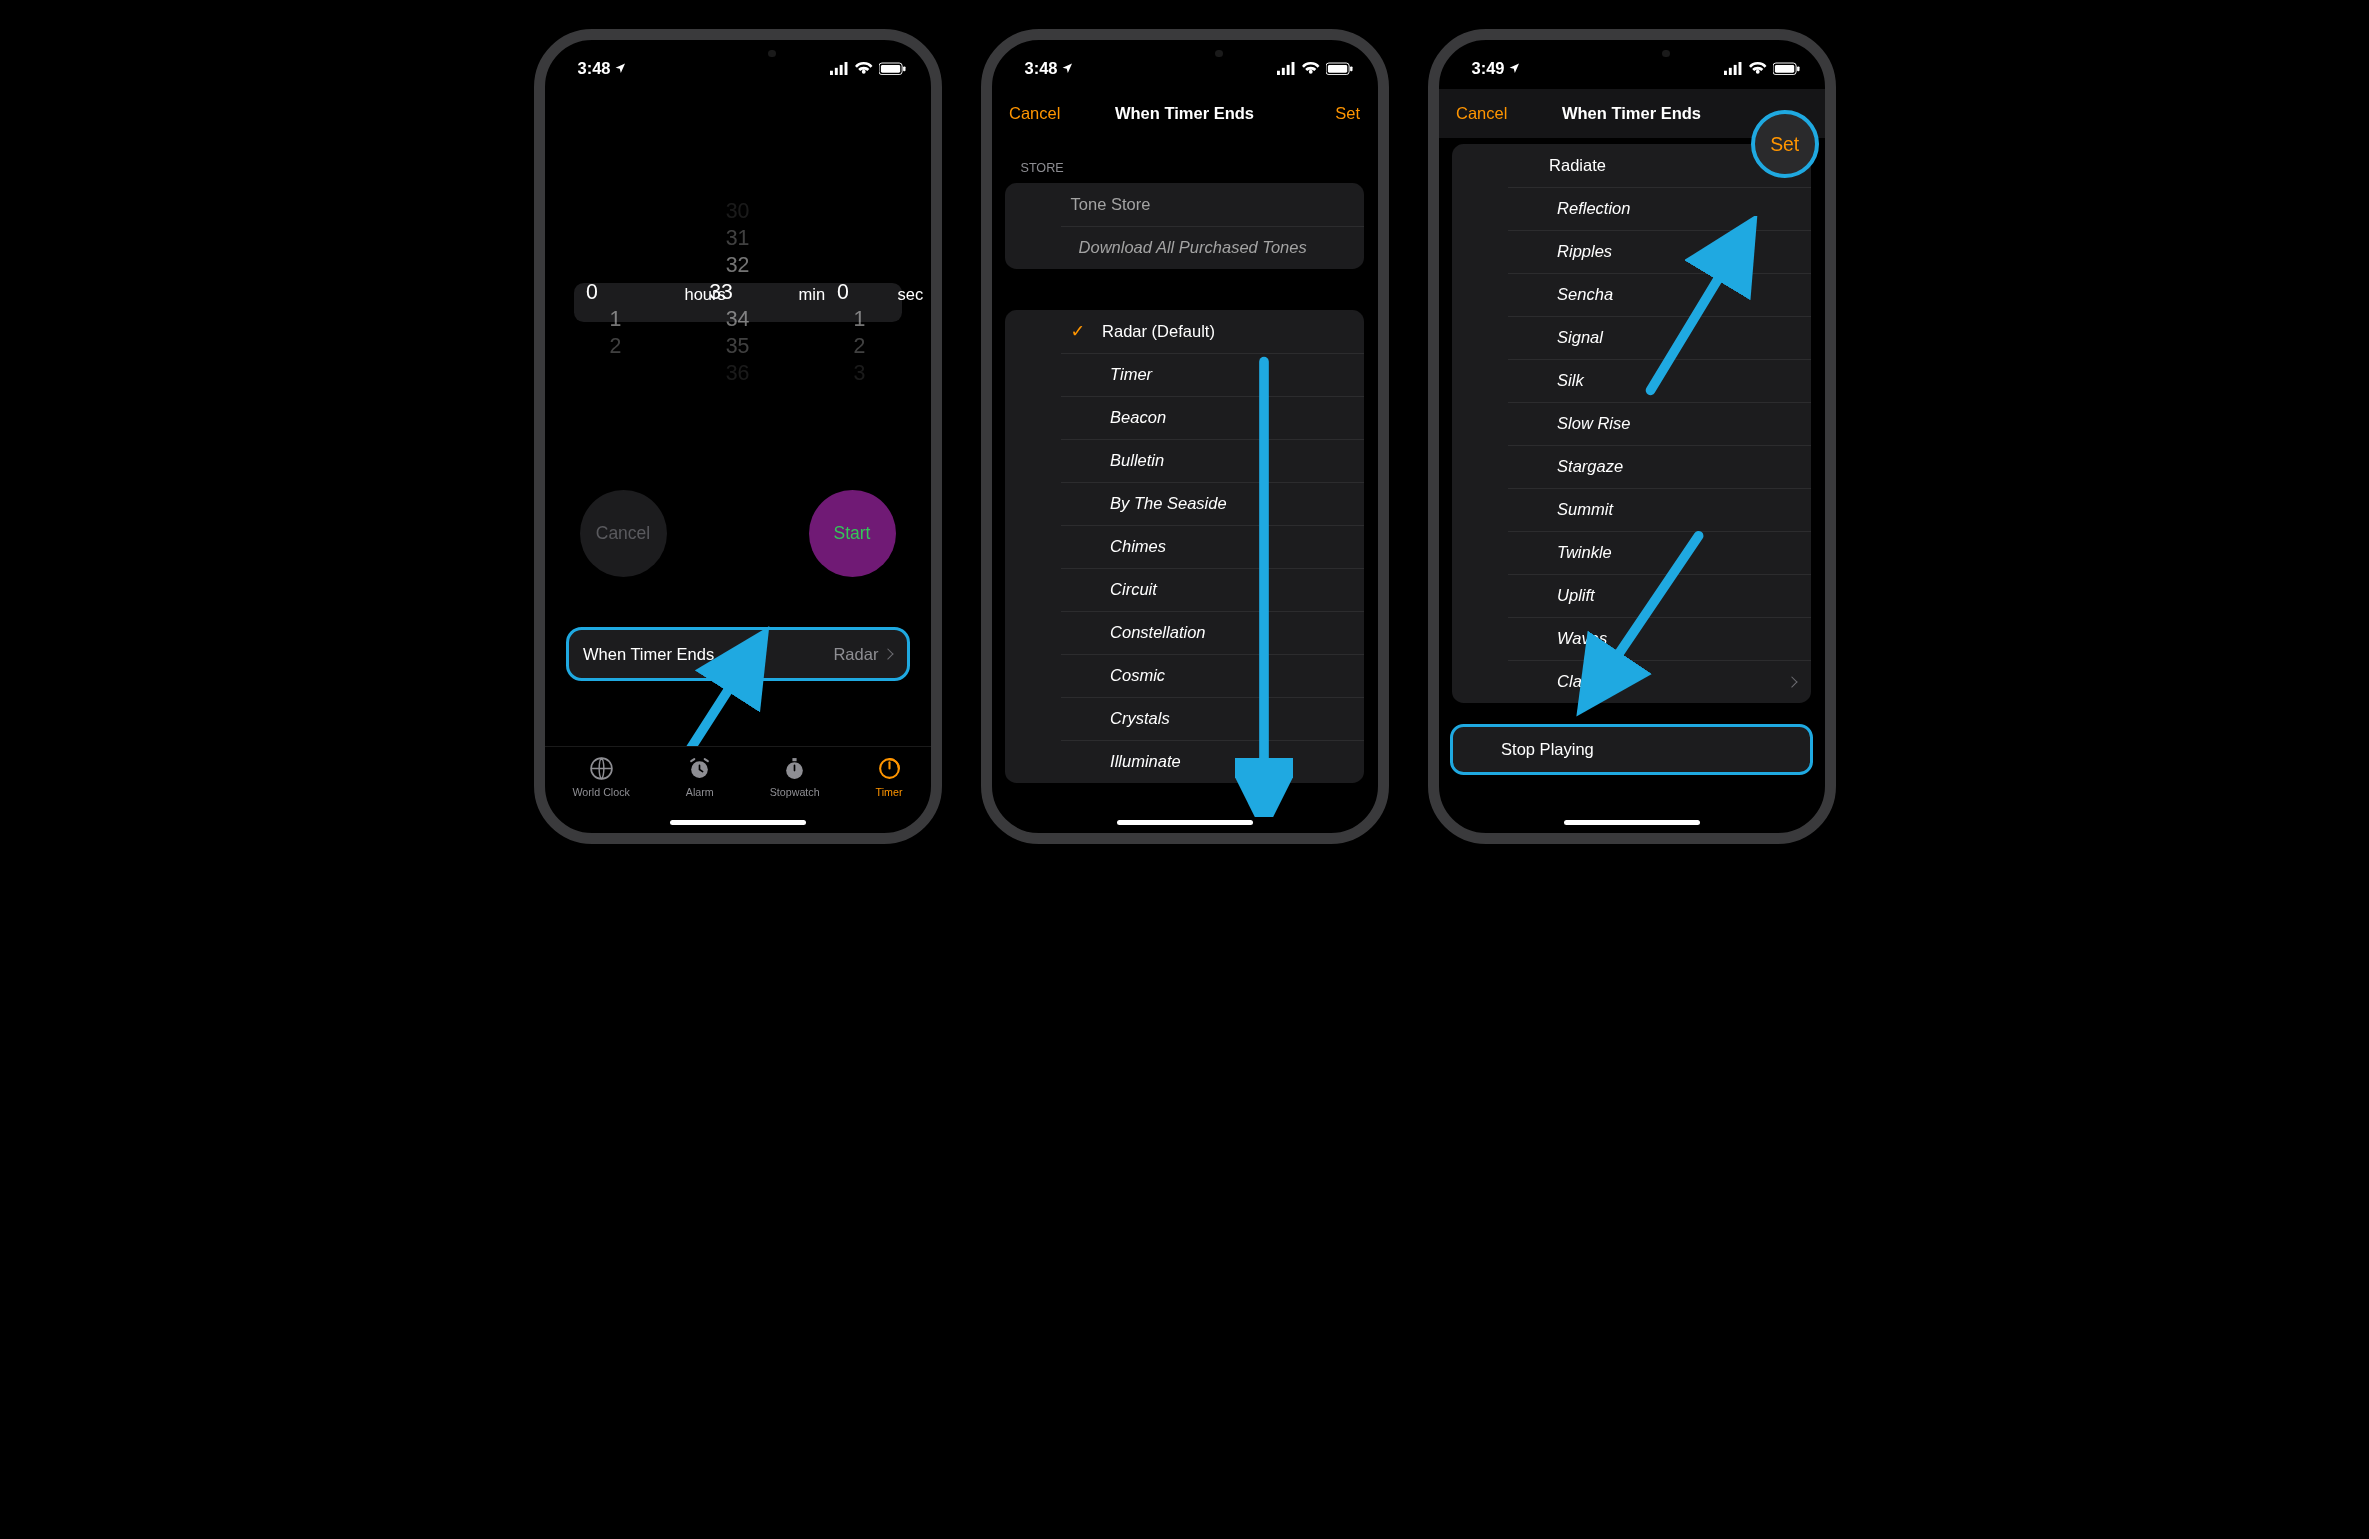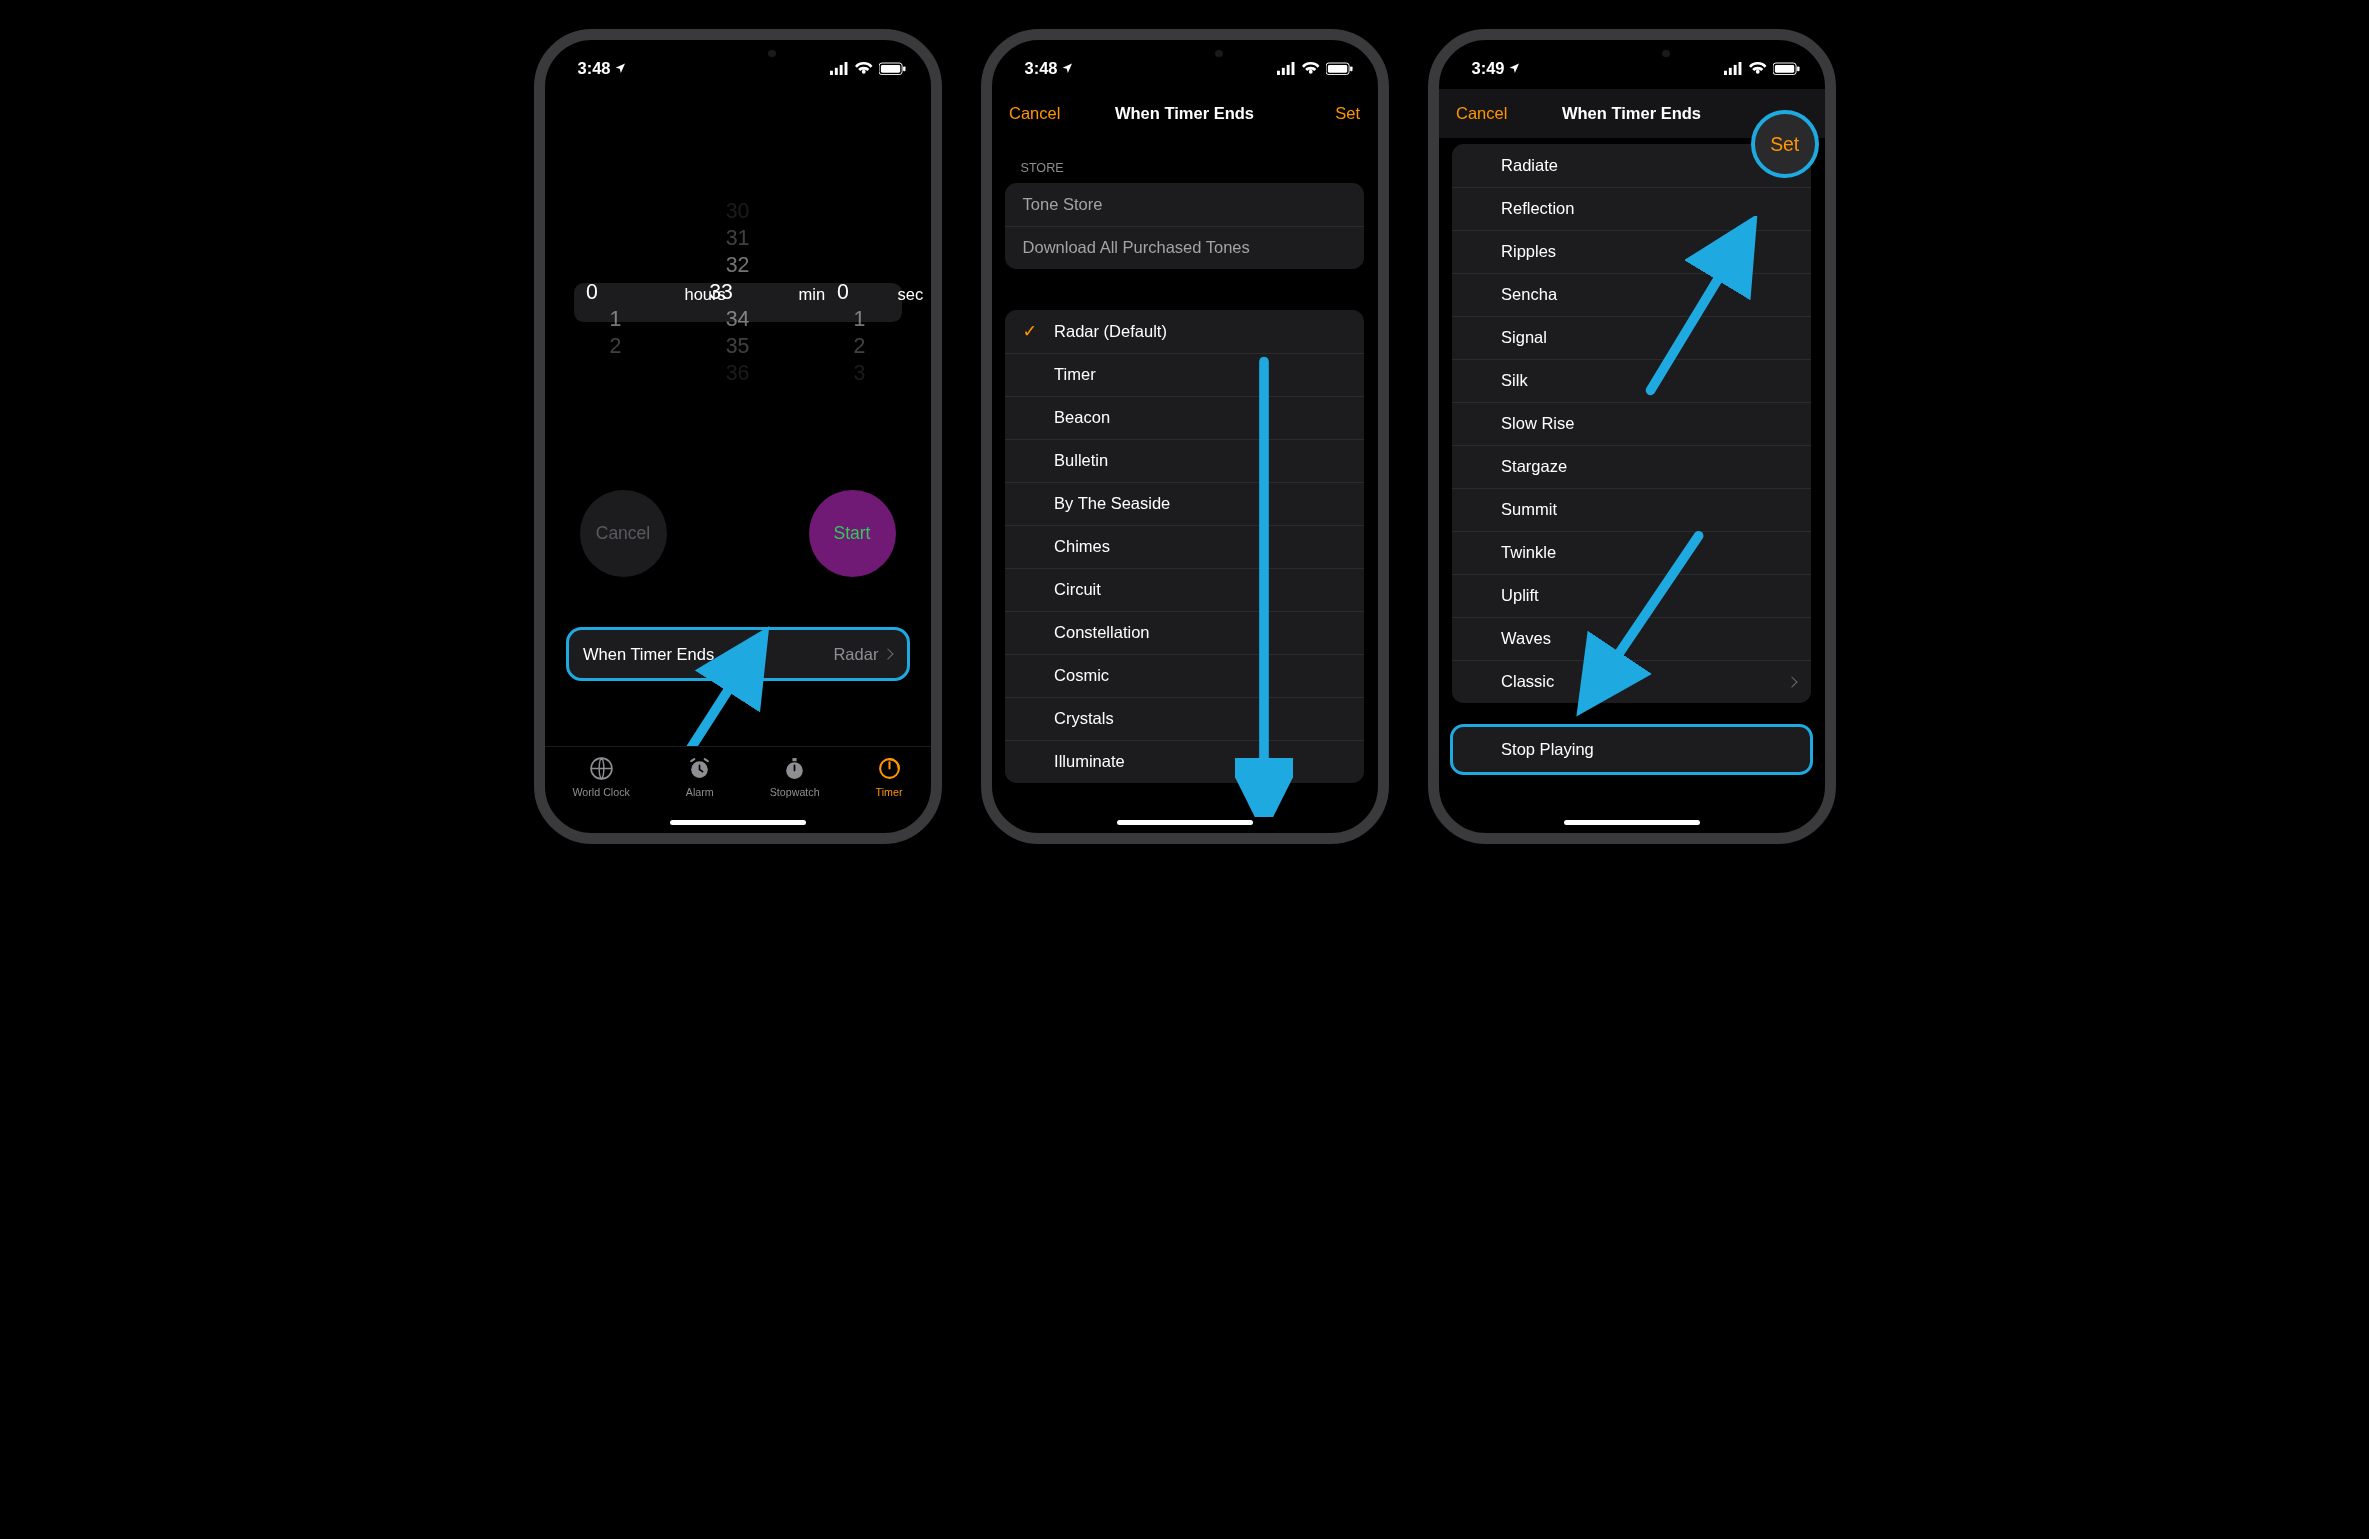--- a/index.html
+++ b/index.html
@@ -118,28 +118,28 @@
   .nav-side { width:78px; }
   .nav-left { color:#ff9500; text-align:left; }
   .nav-right{ color:#ff9500; text-align:right; font-weight:400; }
   .nav-title{ font-weight:600; }
 
   
   .group-header {
     padding:23px 29px 7.8px; color:#8e8e93; font-size:12.6px; text-transform:uppercase;
   }
   .group {
-    margin:0 13.6px; background:#1c1c1e; border-radius:11.6px; overflow:hidden;
+    margin:0 13.6px; background:#1c1c1e; border-radius:11.6px; overflow:hidden;padding-left:48px;
   }
   .cell {
     min-height:43px; display:flex; align-items:center;
     padding:9.7px 15.5px 9.7px 49px; color:#fff; font-size:16.5px;
     position:relative;
   }
-  .cell + .cell { border-top:1px solid #2c2c2e; margin-left:0; }
+  .cell + .cell { border-top:1px solid #2c2c2e; margin-left:8px;font-style:italic; }
   .cell.link { color:#a3a3a3; padding-left:17.5px; }
   .cell.nopad { padding-left:17.5px; }
   .check { position:absolute; left:17.5px; color:#ff9500; font-size:17.5px; }
   .cell .chev-r { margin-left:auto; width:7.8px; height:7.8px; border-top:1.9px solid #6d6d72; border-right:1.9px solid #6d6d72; transform:rotate(45deg); }
 
   
   .arrow {
     position:absolute; z-index:60; pointer-events:none;
   }
   .arrow svg { display:block; }

